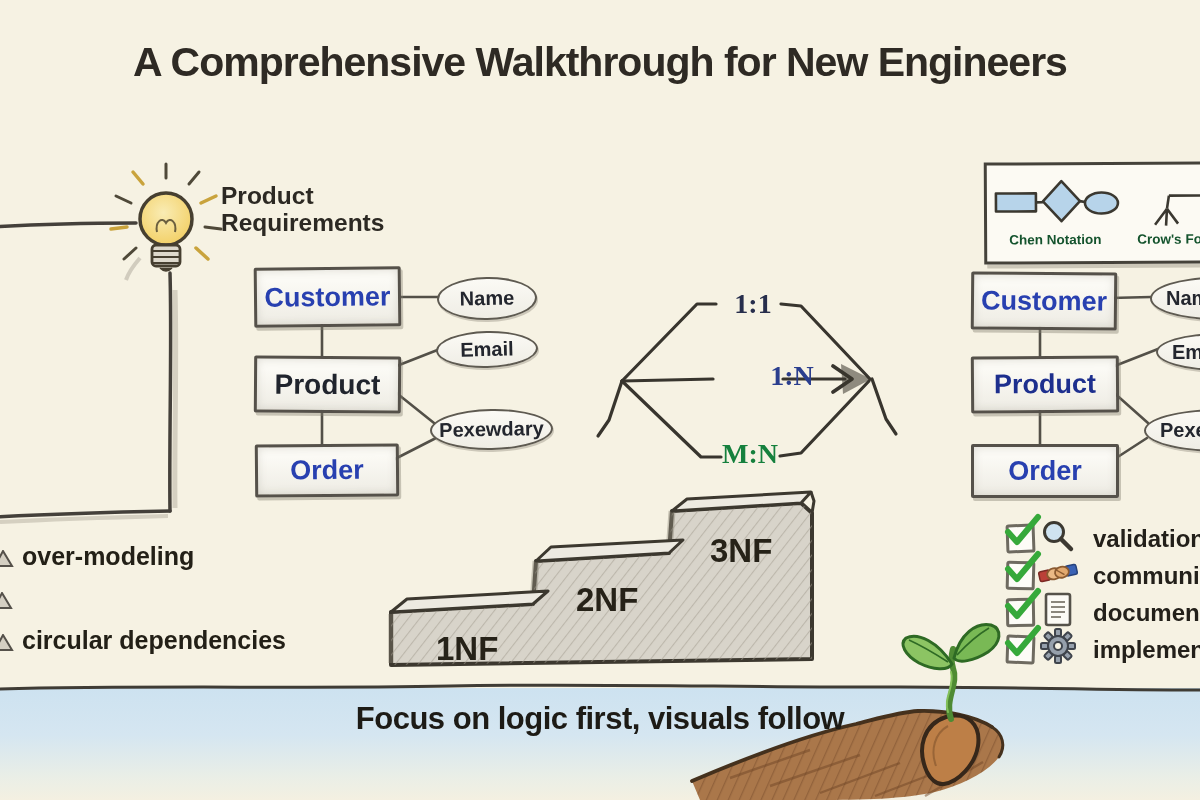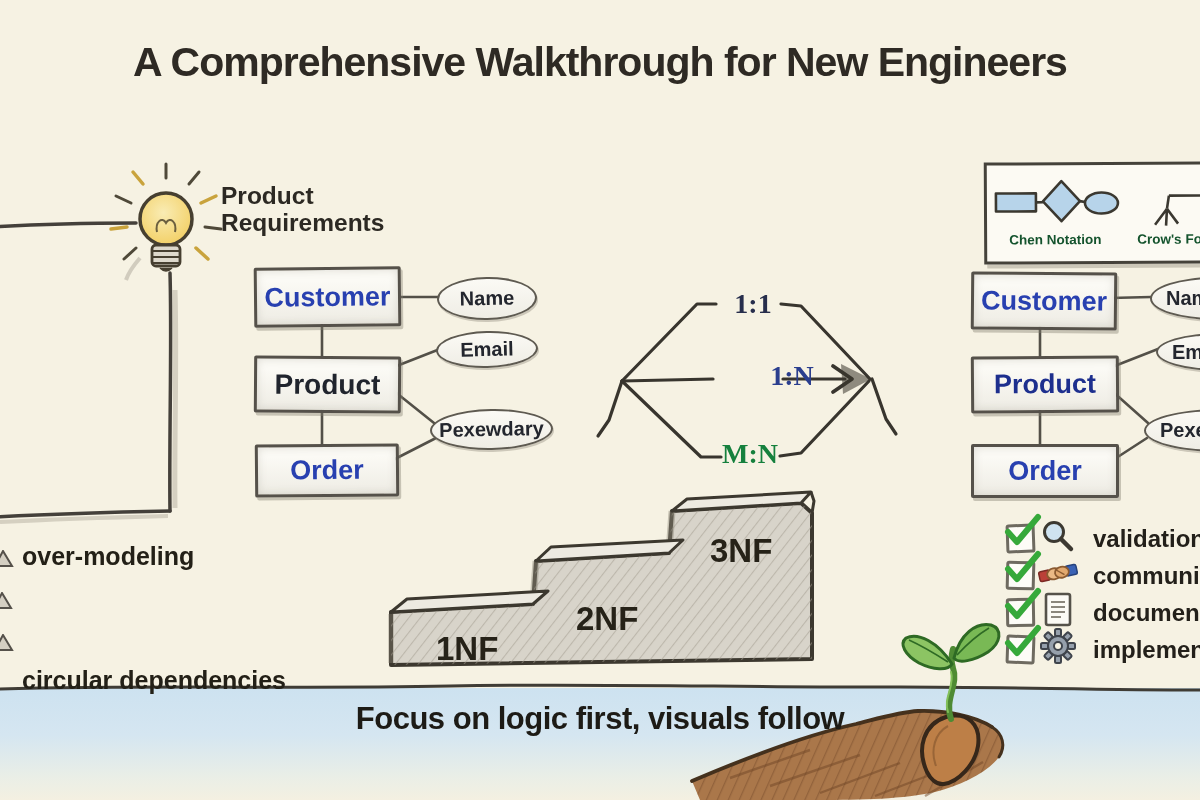--- a/index.html
+++ b/index.html
@@ -228,34 +228,34 @@
       <span>Name</span>
     </div>
   <div class="abs oval clip" style="left:1156px;top:333px;width:110px;height:34px;">
       <span>Email</span>
     </div>
   <div class="abs oval clip" style="left:1144px;top:409px;width:132px;height:39px;">
       <span>Pexewdary</span>
     </div>
 
   <div class="abs stair-label" style="left:436px;top:630px;">1NF</div>
-  <div class="abs stair-label" style="left:576px;top:581px;margin-top:19px;">2NF</div>
+  <div class="abs stair-label" style="left:576px;top:581px;">2NF</div>
   <div class="abs stair-label" style="left:710px;top:532px;">3NF</div>
 
   <svg class="abs" style="left:-7px;top:550px;" width="22" height="18">
     <polygon points="2,16 10,1 19,16" fill="#d4cfc2" stroke="#55514a" stroke-width="2"></polygon>
     </svg>
   <svg class="abs" style="left:-8px;top:592px;" width="22" height="18">
     <polygon points="2,16 10,1 19,16" fill="#d4cfc2" stroke="#55514a" stroke-width="2"></polygon>
     </svg>
   <svg class="abs" style="left:-7px;top:634px;" width="22" height="18">
     <polygon points="2,16 10,1 19,16" fill="#d4cfc2" stroke="#55514a" stroke-width="2"></polygon>
     </svg>
   <div class="abs pitfall" style="left:22px;top:542px;">over-modeling</div>
-  <div class="abs pitfall" style="left:22px;top:626px;margin-top:40px;">circular dependencies</div>
+  <div class="abs pitfall" style="left:22px;top:626px;">circular dependencies</div>
 
   <div class="abs checkbox" style="left:1006px;top:524px;transform:rotate(-2deg);"></div>
   <svg class="abs" style="left:1002px;top:512px;" width="40" height="34">
     <path d="M6 20 L15 30 L36 5" fill="none" stroke="#36a93a" stroke-width="6" stroke-linecap="round" stroke-linejoin="round"></path>
     </svg>
   <svg class="abs" style="left:1041px;top:519px;" width="34" height="34">
     <circle cx="13" cy="13" r="9.5" fill="#cfe3f0" stroke="#3c3931" stroke-width="3"></circle>
     <line x1="20" y1="20" x2="30" y2="30" stroke="#3c3931" stroke-width="4.5" stroke-linecap="round"></line>
     </svg>
   <div class="abs check-label" style="left:1093px;top:525px;">validation</div>

